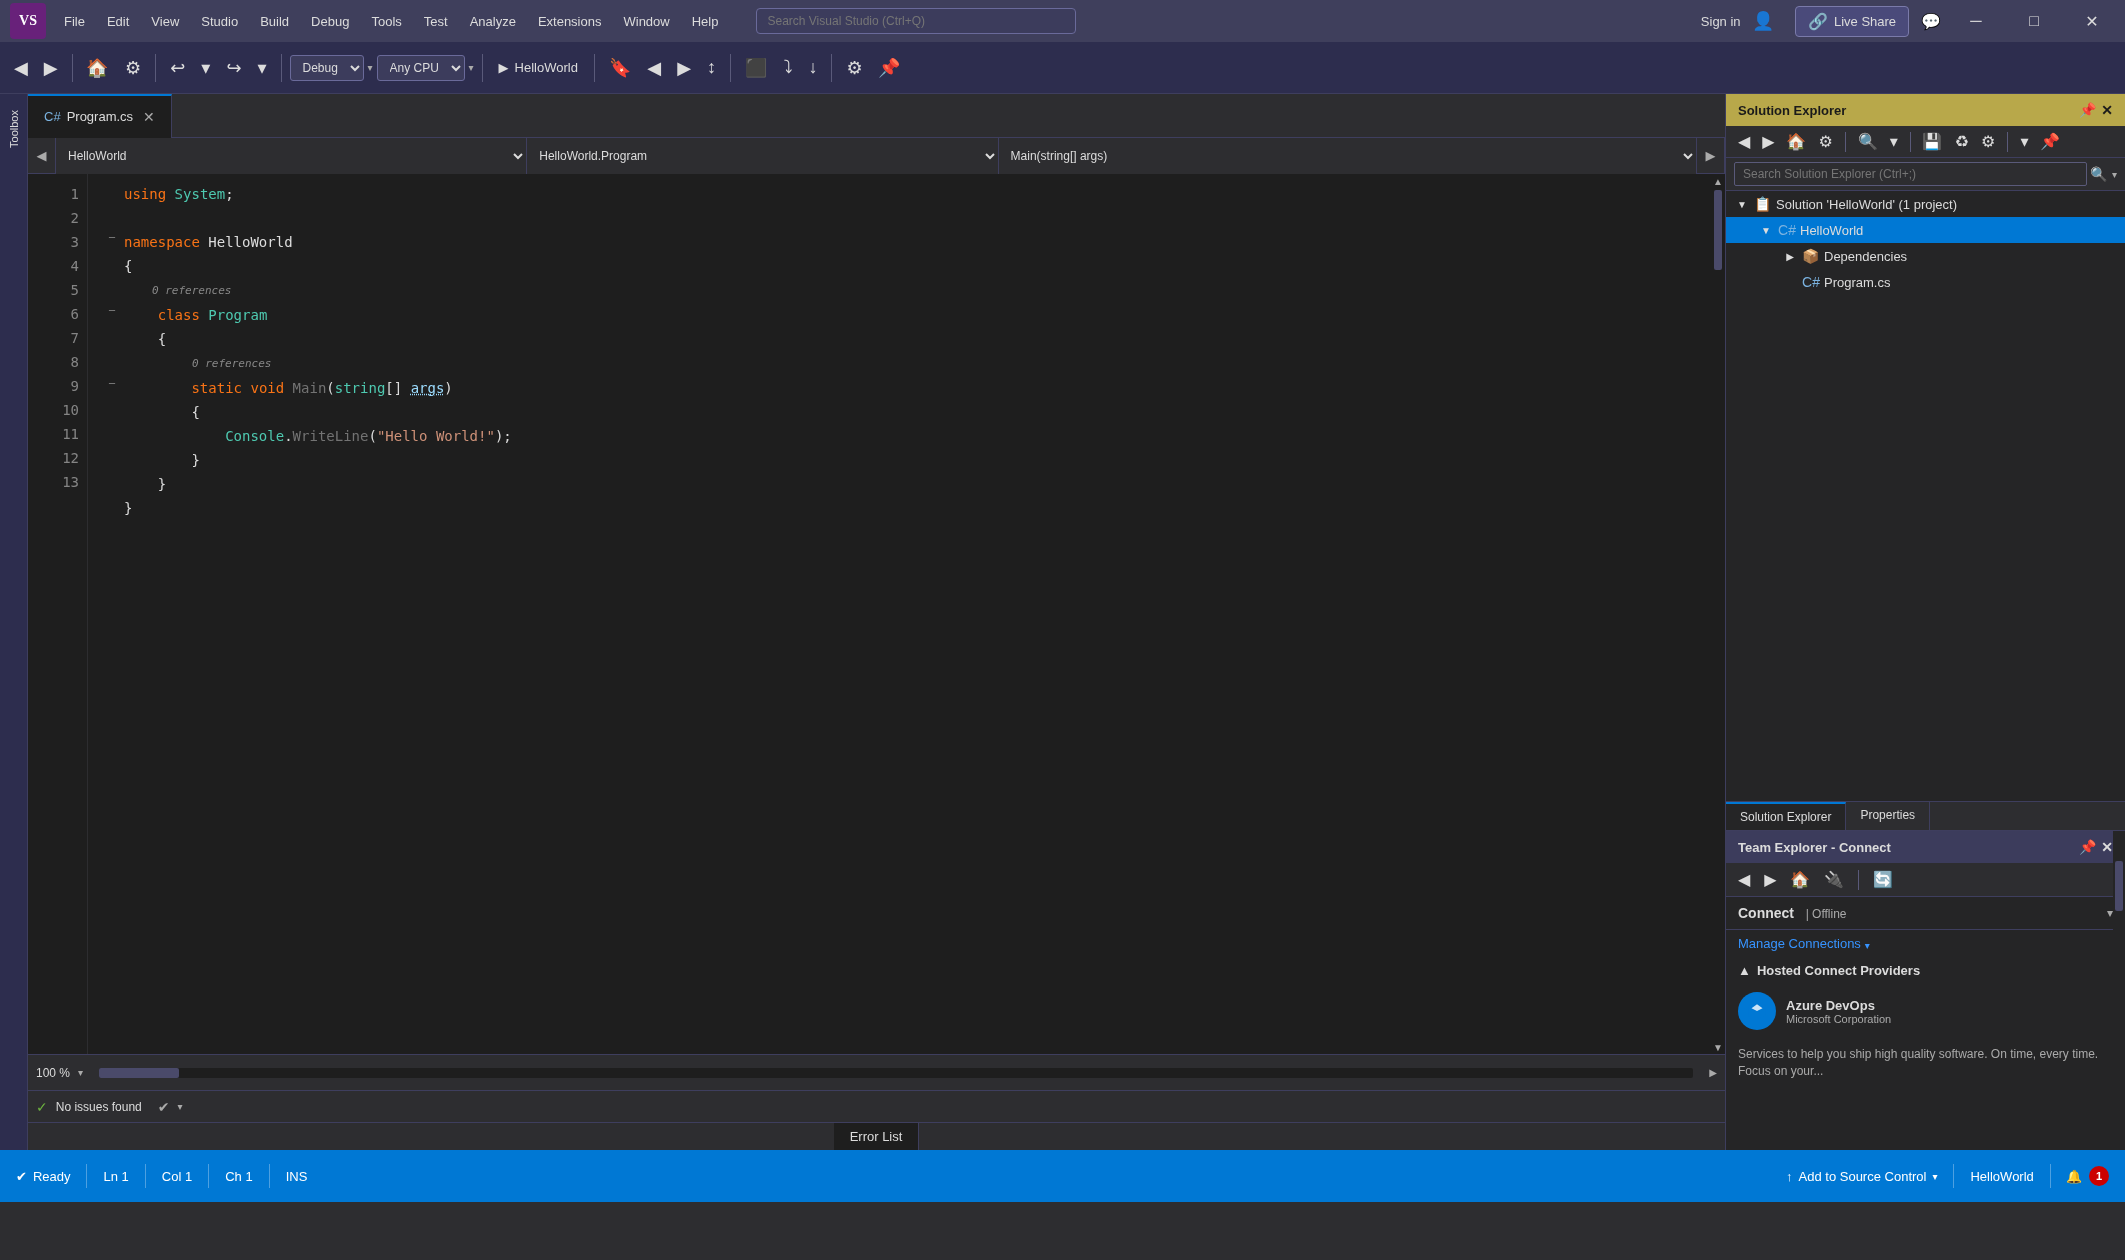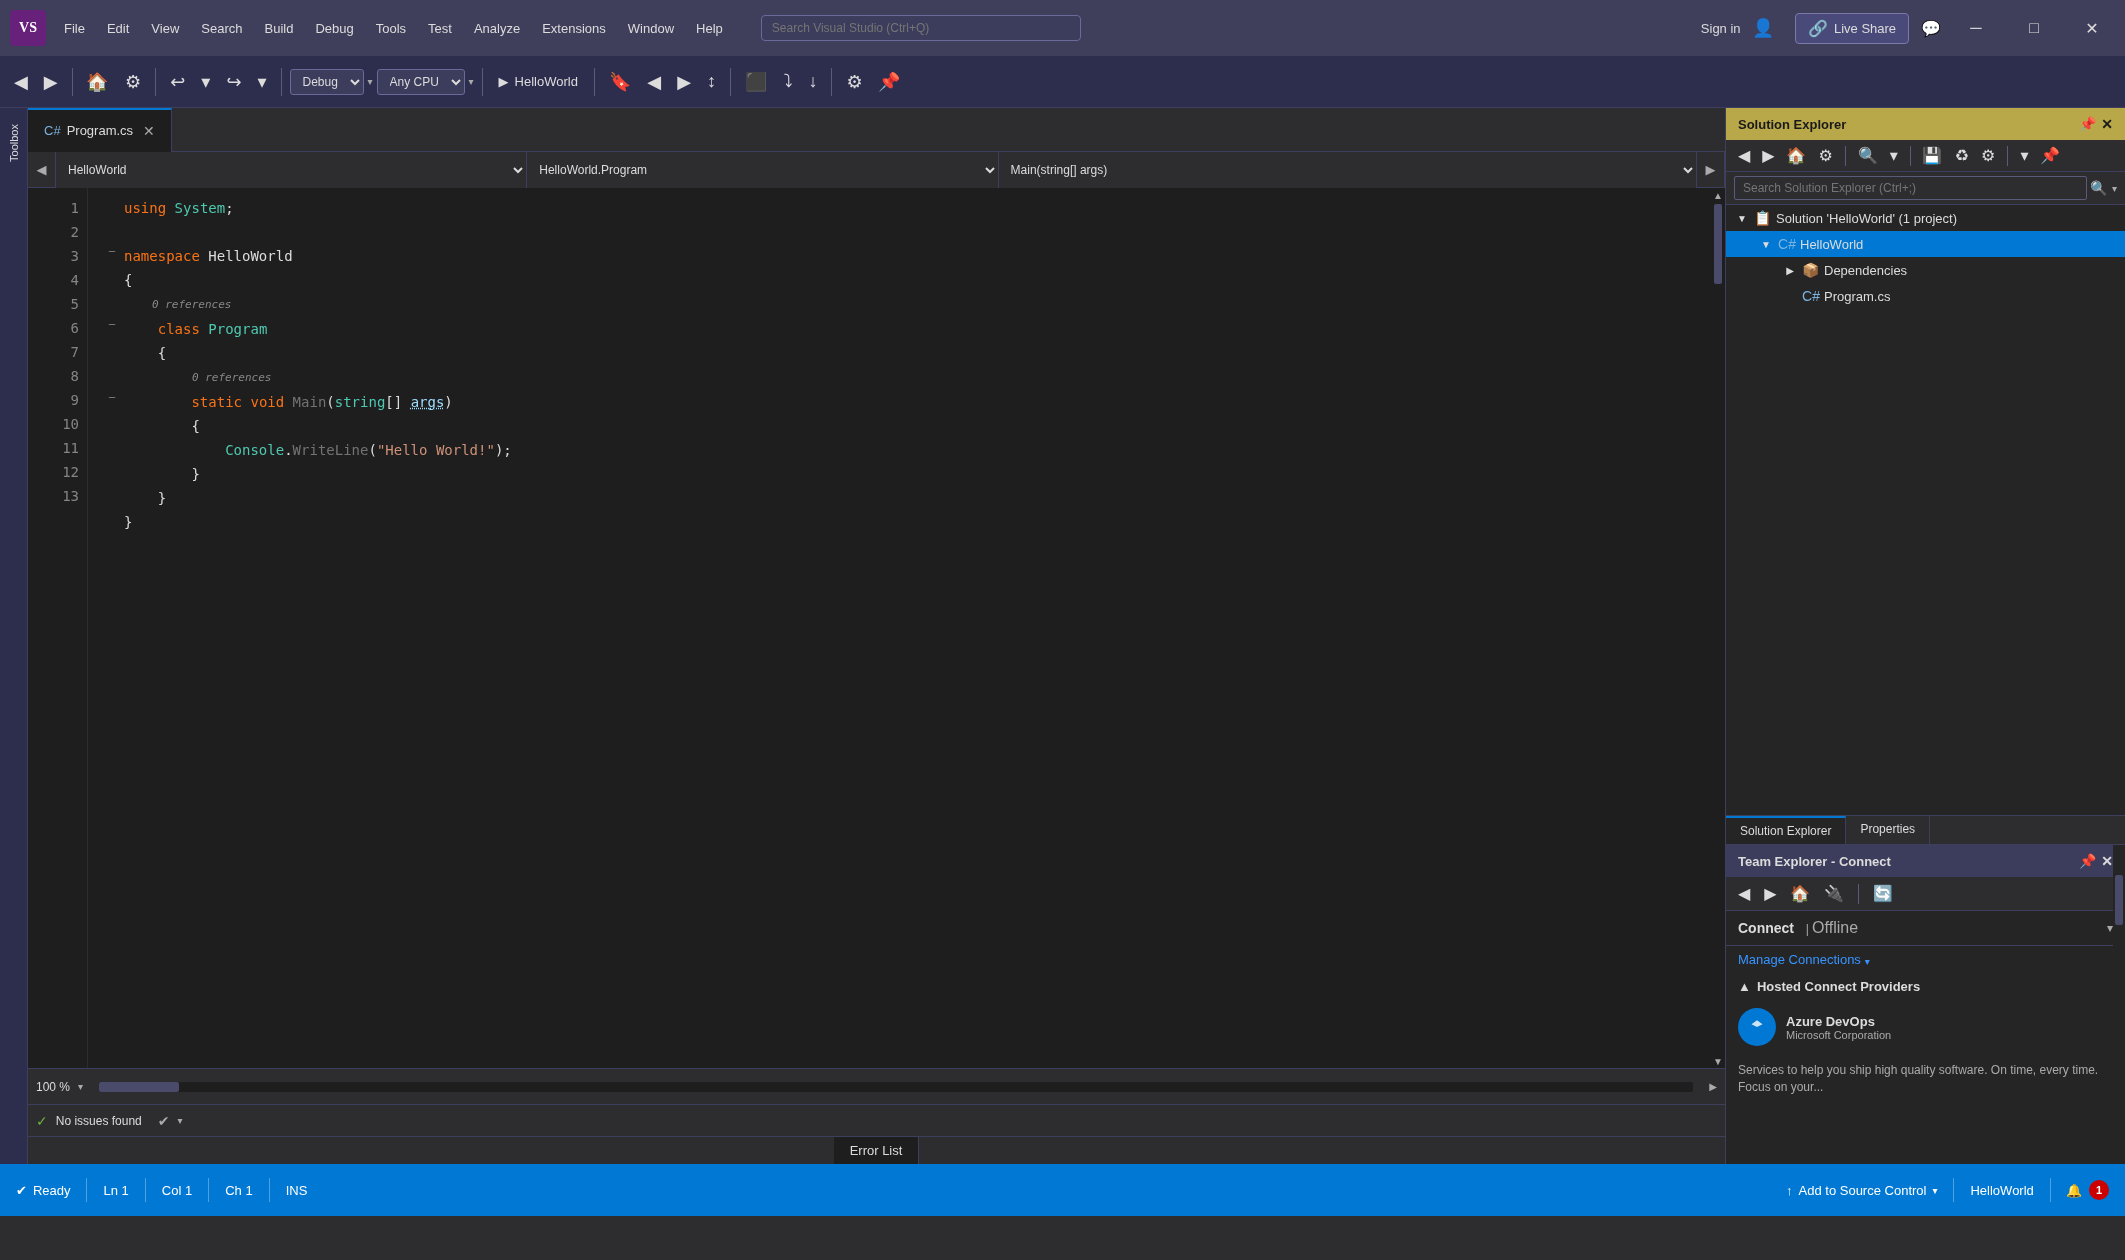--- a/index.html
+++ b/index.html
@@ -1,19 +1,19 @@
 <!DOCTYPE html>
 <html><head>
   <meta charset="utf-8">
   <style>
     * { box-sizing: border-box; margin: 0; padding: 0; }
     body { font-family: 'Segoe UI', sans-serif; font-size: 13px; background: #2d2d30; color: #dcdcdc; overflow: hidden; width: 2125px; height: 1260px; }
 
     
-    #title-bar { display: flex; align-items: center; background: #3f3f5c; height: 56px; padding: 0 10px; gap: 8px; }
+    #title-bar { display: flex; align-items: center; background: #3f3f5c; height: 42px; padding: 0 10px; gap: 8px; }
     #title-bar .vs-logo { width: 36px; height: 36px; background: #68217a; border-radius: 4px; display: flex; align-items: center; justify-content: center; color: white; font-weight: bold; font-size: 18px; flex-shrink: 0; }
     .menu-bar { display: flex; align-items: center; gap: 2px; }
     .menu-item { color: #dcdcdc; padding: 4px 10px; cursor: pointer; font-size: 13px; border-radius: 3px; }
     .search-box { flex: 1; max-width: 320px; background: #3c3c5c; border: 1px solid #6a6a9a; border-radius: 4px; color: #dcdcdc; padding: 5px 10px; font-size: 12px; margin-left: 20px; }
     .title-right { display: flex; align-items: center; gap: 12px; margin-left: auto; color: #dcdcdc; font-size: 13px; }
     .win-btn { width: 46px; height: 36px; display: flex; align-items: center; justify-content: center; cursor: pointer; font-size: 16px; }
 
     
     #toolbar { display: flex; align-items: center; background: #2d2d4e; height: 52px; padding: 0 8px; gap: 4px; border-bottom: 1px solid #3e3e5e; }
     .toolbar-btn { color: #dcdcdc; padding: 4px 6px; cursor: pointer; border-radius: 2px; font-size: 18px; display: flex; align-items: center; gap: 3px; }
@@ -116,21 +116,21 @@
 <body>
 
 <div id="title-bar">
   <div class="vs-logo">
     <span style="font-size:14px;font-weight:900;font-family:serif;color:white;">VS</span>
   </div>
   <div class="menu-bar">
     <span class="menu-item">File</span>
     <span class="menu-item">Edit</span>
     <span class="menu-item">View</span>
-    <span class="menu-item">Search</span>
+    <span class="menu-item">Studio</span>
     <span class="menu-item">Build</span>
     <span class="menu-item">Debug</span>
     <span class="menu-item">Tools</span>
     <span class="menu-item">Test</span>
     <span class="menu-item">Analyze</span>
     <span class="menu-item">Extensions</span>
     <span class="menu-item">Window</span>
     <span class="menu-item">Help</span>
   </div>
   <input class="search-box" type="text" placeholder="Search Visual Studio (Ctrl+Q)" style="">
@@ -423,21 +423,21 @@
         <span class="te-btn">🔌</span>
         <div style="width:1px;height:20px;background:#5a5a7a;margin:0 4px;"></div>
         <span class="te-btn">🔄</span>
       </div>
       <div id="te-content">
 
         <div style="display:flex;align-items:center;justify-content:space-between;padding:8px 12px;background:#252526;border-bottom:1px solid #3e3e5e;">
           <div>
             <span style="font-size:14px;font-weight:600;margin-top:12px;">Connect</span>
             <span style="color:#aaa;font-size:12px;margin-left:8px;">| </span>
-            <span style="color:#aaa;font-size:16px;">Offline</span>
+            <span style="color:#aaa;font-size:12px;">Offline</span>
           </div>
           <span style="color:#aaa;font-size:12px;cursor:pointer;">▾</span>
         </div>
 
         <div class="manage-link">
           <span>Manage Connections</span>
           <span style="font-size:10px;">▾</span>
         </div>
 
         <div class="hosted-header">

